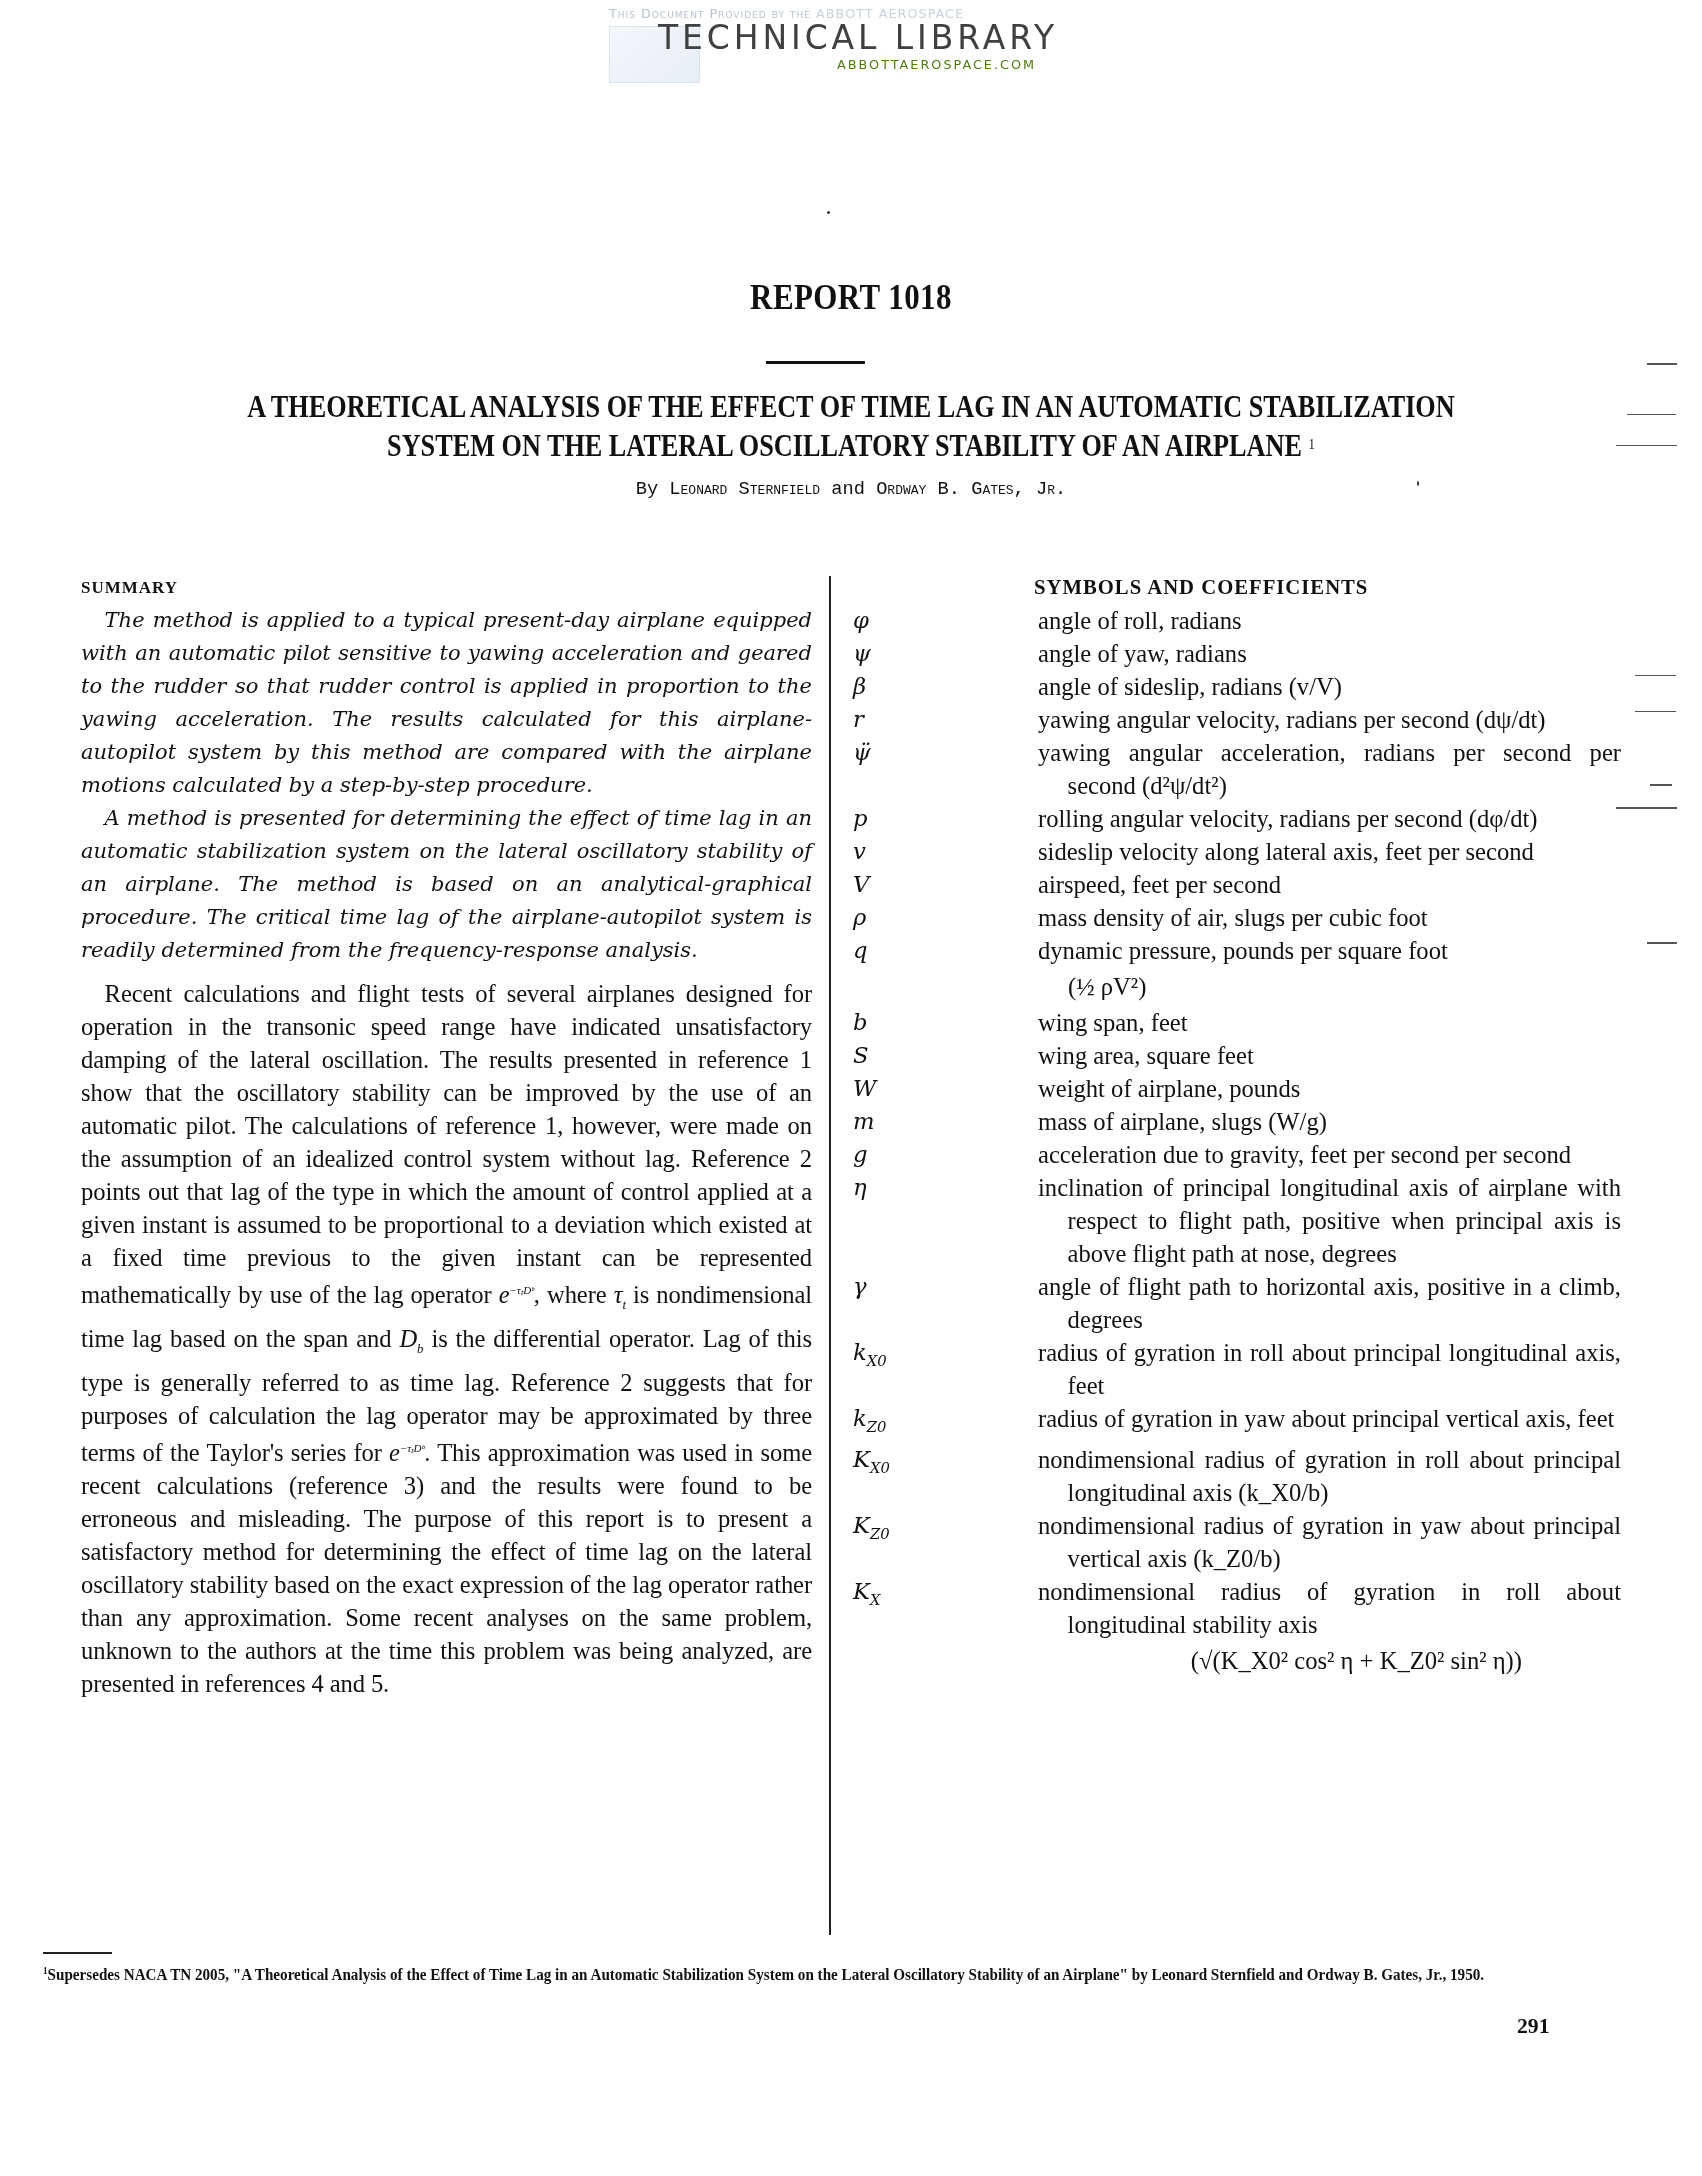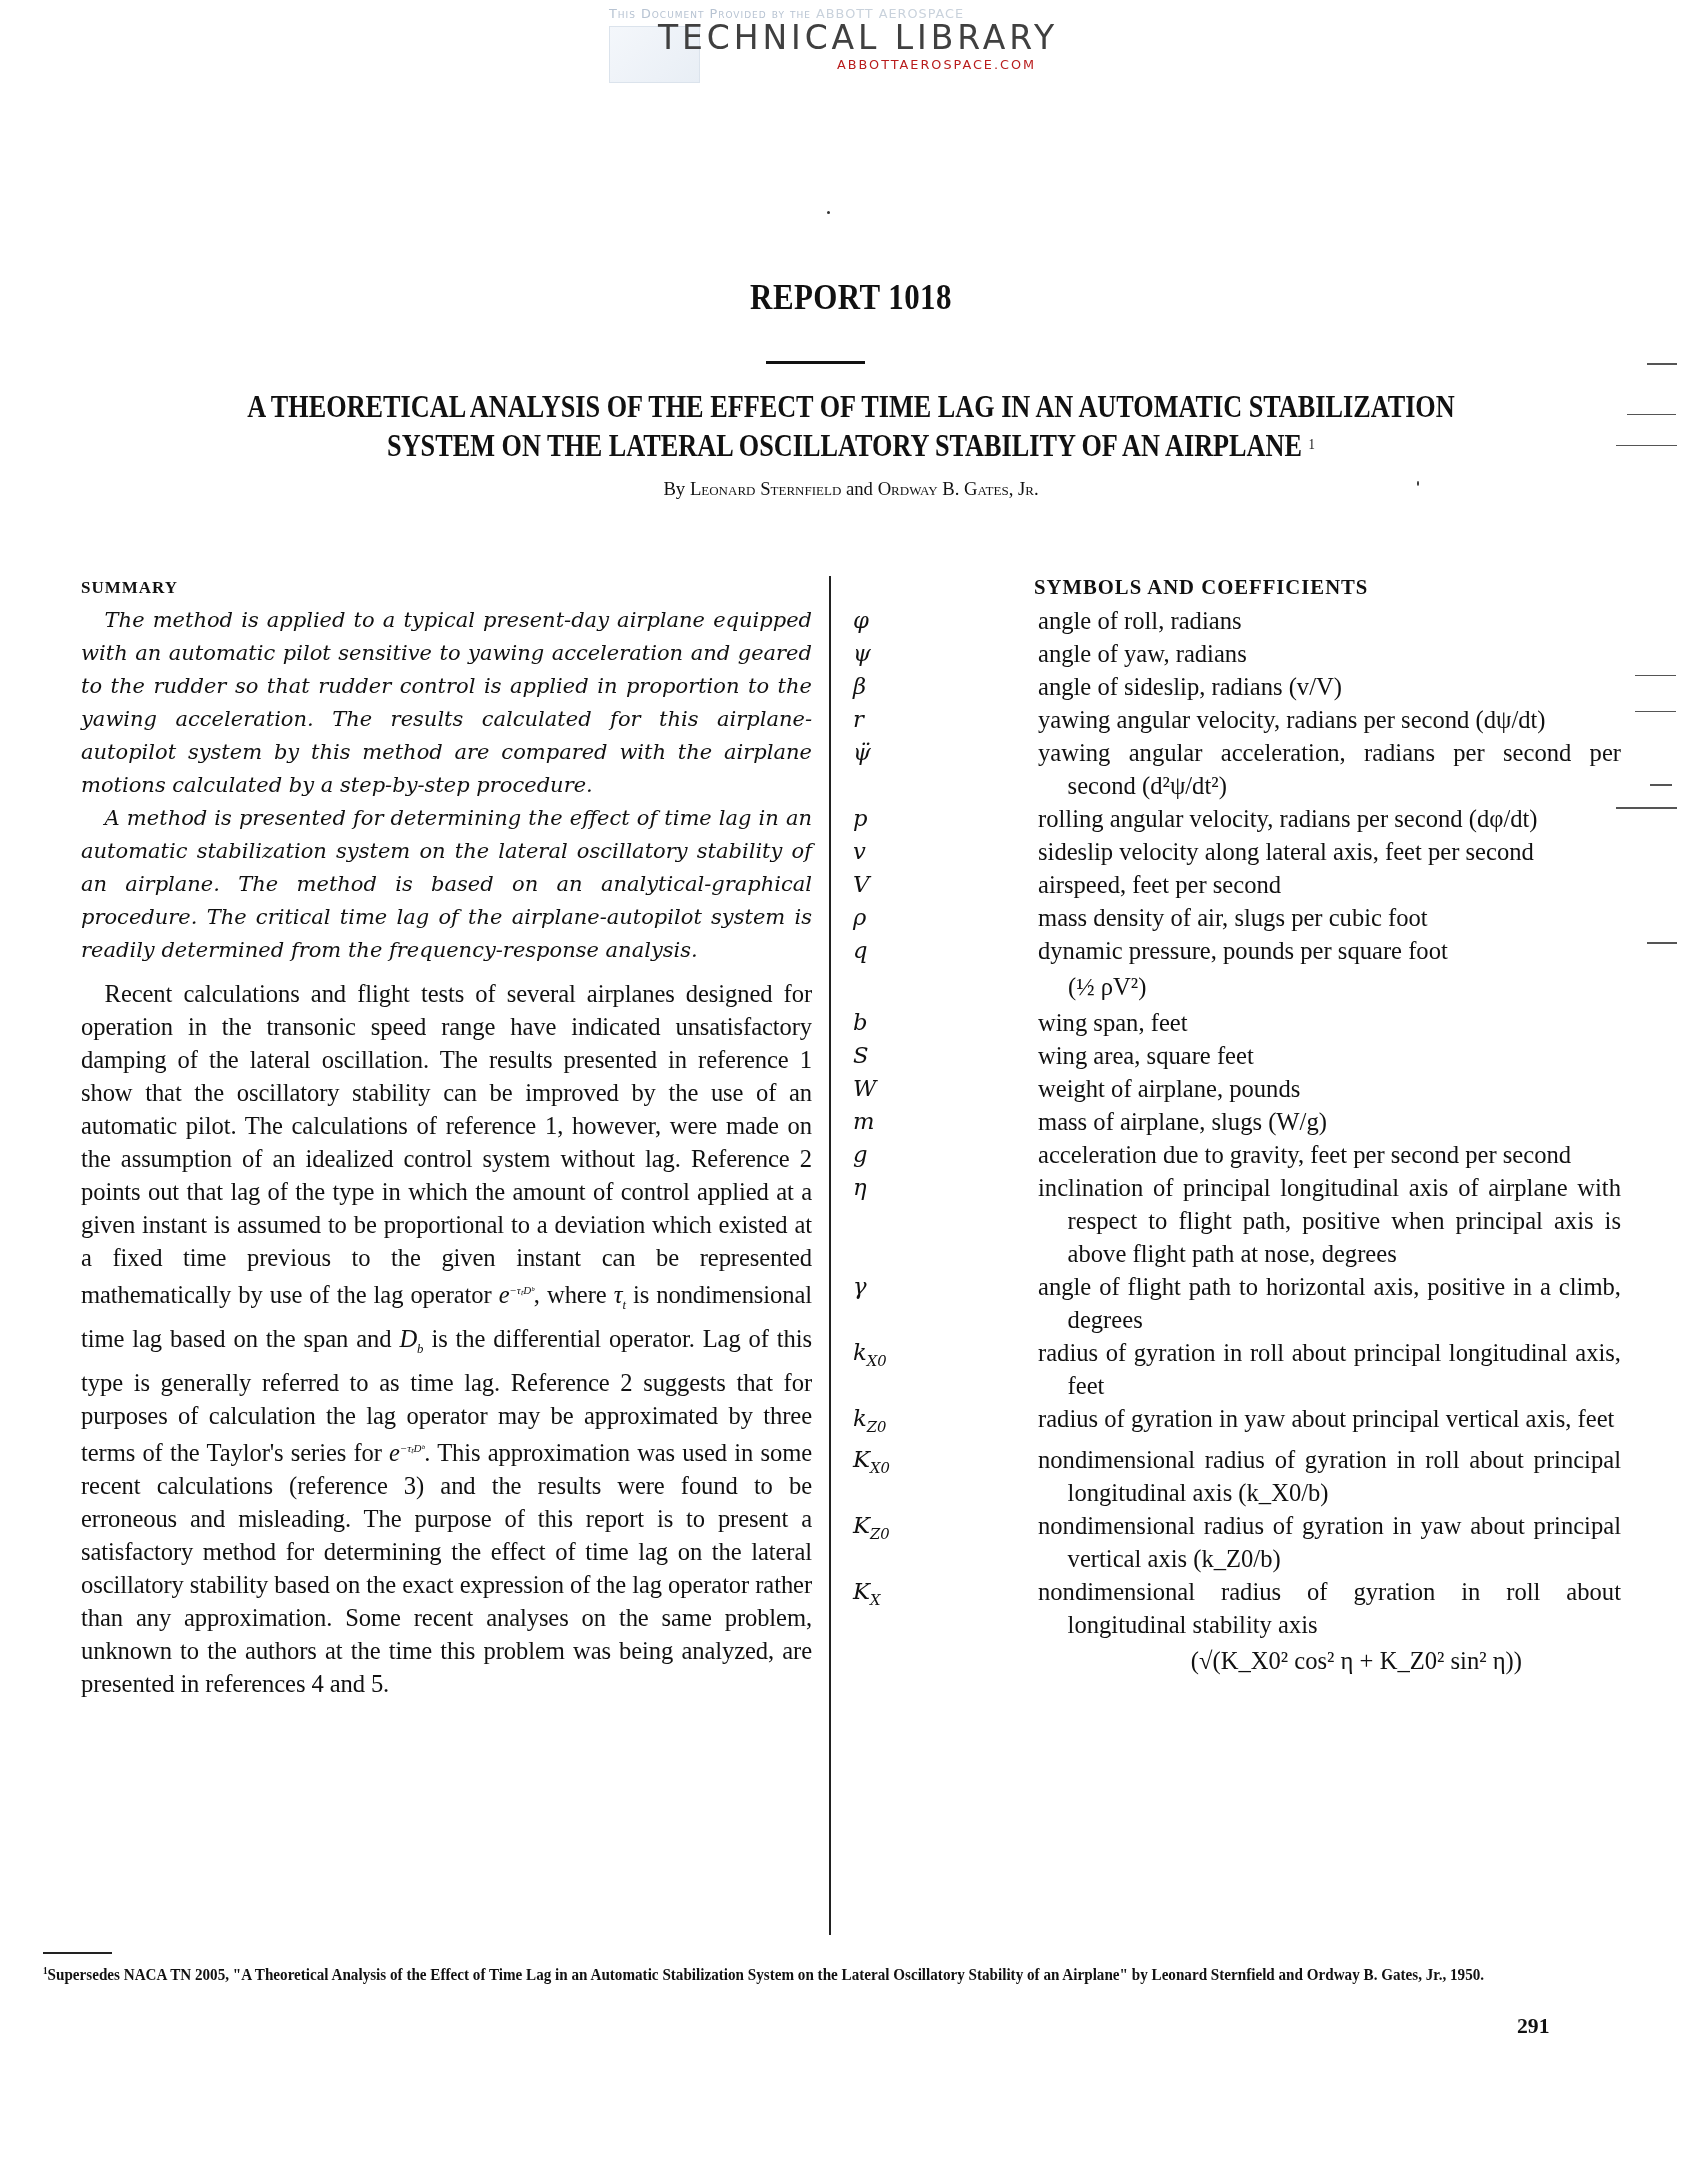--- a/index.html
+++ b/index.html
@@ -3,30 +3,30 @@
 <meta charset="utf-8">
 <style>
   html, body { margin: 0; padding: 0; background: #ffffff; }
   body { width: 1702px; height: 2176px; position: relative; overflow: hidden; color: #111; font-family: "DejaVu Serif", serif; }
 
   .watermark { position: absolute; left: 601px; top: 3.9px; width: 483px; height: 79px; }
   .wm-box { position: absolute; left: 7.9px; top: 21.7px; width: 89px; height: 55px; border: 1px solid #dbe3ec; background: linear-gradient(135deg, #f4f7fb, #e8eef5); }
   .wm-line1 { position: absolute; left: 7.9px; top: 2px; font-family: "DejaVu Sans", sans-serif; font-size: 12.8px; letter-spacing: 1px; color: #b7c3d2; white-space: nowrap; }
   .wm-line1 .acc { color: #c9d2dc; }
   .wm-line2 { position: absolute; left: 57px; top: 13.8px; font-family: "DejaVu Sans", sans-serif; font-size: 33px; letter-spacing: 3.9px; color: #404040; white-space: nowrap; font-weight: normal; }
-  .wm-line3 { position: absolute; left: 236px; top: 53px; font-family: "DejaVu Sans", sans-serif; font-size: 12.8px; letter-spacing: 2px; color: #b91c1c; white-space: nowrap; }
+  .wm-line3 { position: absolute; left: 236px; top: 53px; font-family: "DejaVu Sans", sans-serif; font-size: 12.8px; letter-spacing: 2px; color: #4d7c0f; white-space: nowrap; }
 
   .stray-dot { position: absolute; width: 3px; height: 3px; background: #333; border-radius: 50%; }
 
   .report-no { position: absolute; top: 276px; left: 0; width: 1702px; text-align: center; font-family: "Liberation Serif", serif; font-weight: bold; font-size: 36px; letter-spacing: 0.5px; transform: scaleX(0.86); }
   .title-rule { position: absolute; top: 361px; left: 766px; width: 99px; height: 3px; background: #111; }
   .title { position: absolute; top: 388px; left: 0; width: 1702px; text-align: center; font-family: Liberation Serif, serif; font-weight: bold; font-size: 30.5px; line-height: 39px; }
   .title .line { display: block; transform: scaleX(0.86); white-space: nowrap; }
   .title sup { font-size: 14.8px; font-weight: normal; vertical-align: top; position: relative; top: -2px; }
-  .byline { position: absolute; top: 478px; left: 0; width: 1702px; text-align: center; font-family: Liberation Serif, serif; font-size: 18.7px; }
+  .byline { position: absolute; top: 478px; left: 0; width: 1702px; text-align: center; font-family: Liberation Mono, monospace; font-size: 18.7px; }
   .byline .sc { font-variant: small-caps; }
 
   .col-left { position: absolute; left: 81px; top: 571px; width: 731px; }
   .col-right { position: absolute; left: 853px; top: 571px; width: 768px; }
   .divider { position: absolute; left: 829px; top: 576px; width: 2px; height: 1359px; background: #222; }
 
   .section-head { text-align: left; font-family: "Liberation Serif", serif; font-size: 17px; letter-spacing: 1px; margin: 0; height: 33px; line-height: 33px; }
   .summary p { margin: 0; font-family: "DejaVu Serif", serif; font-style: italic; font-size: 21px; line-height: 33px; text-align: justify; text-indent: 23.6px; }
   .summary { margin-bottom: 9.9px; }
   .intro-head { margin-top: 9.9px; height: 41px; line-height: 41px; }

